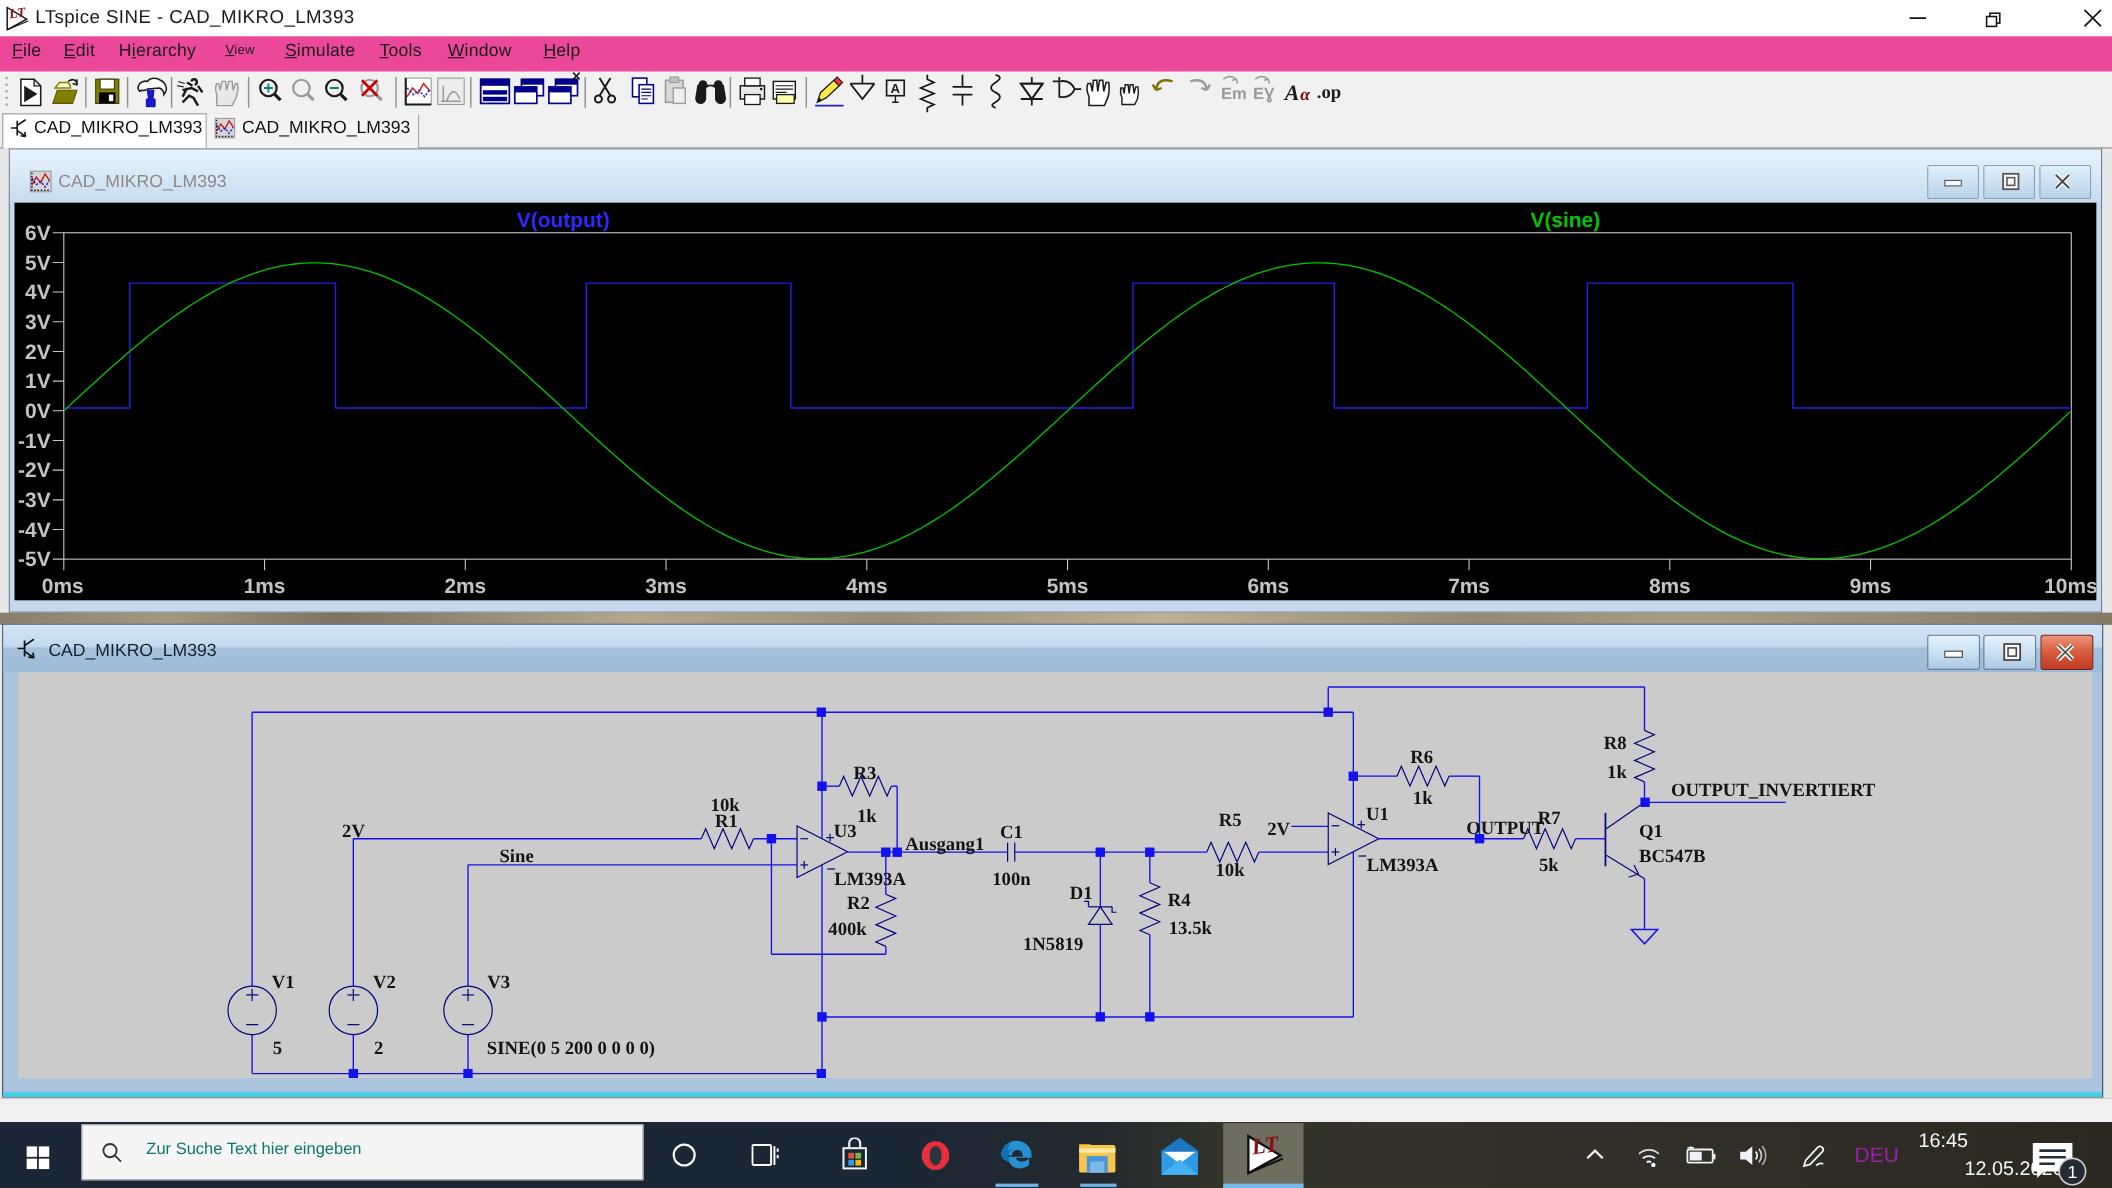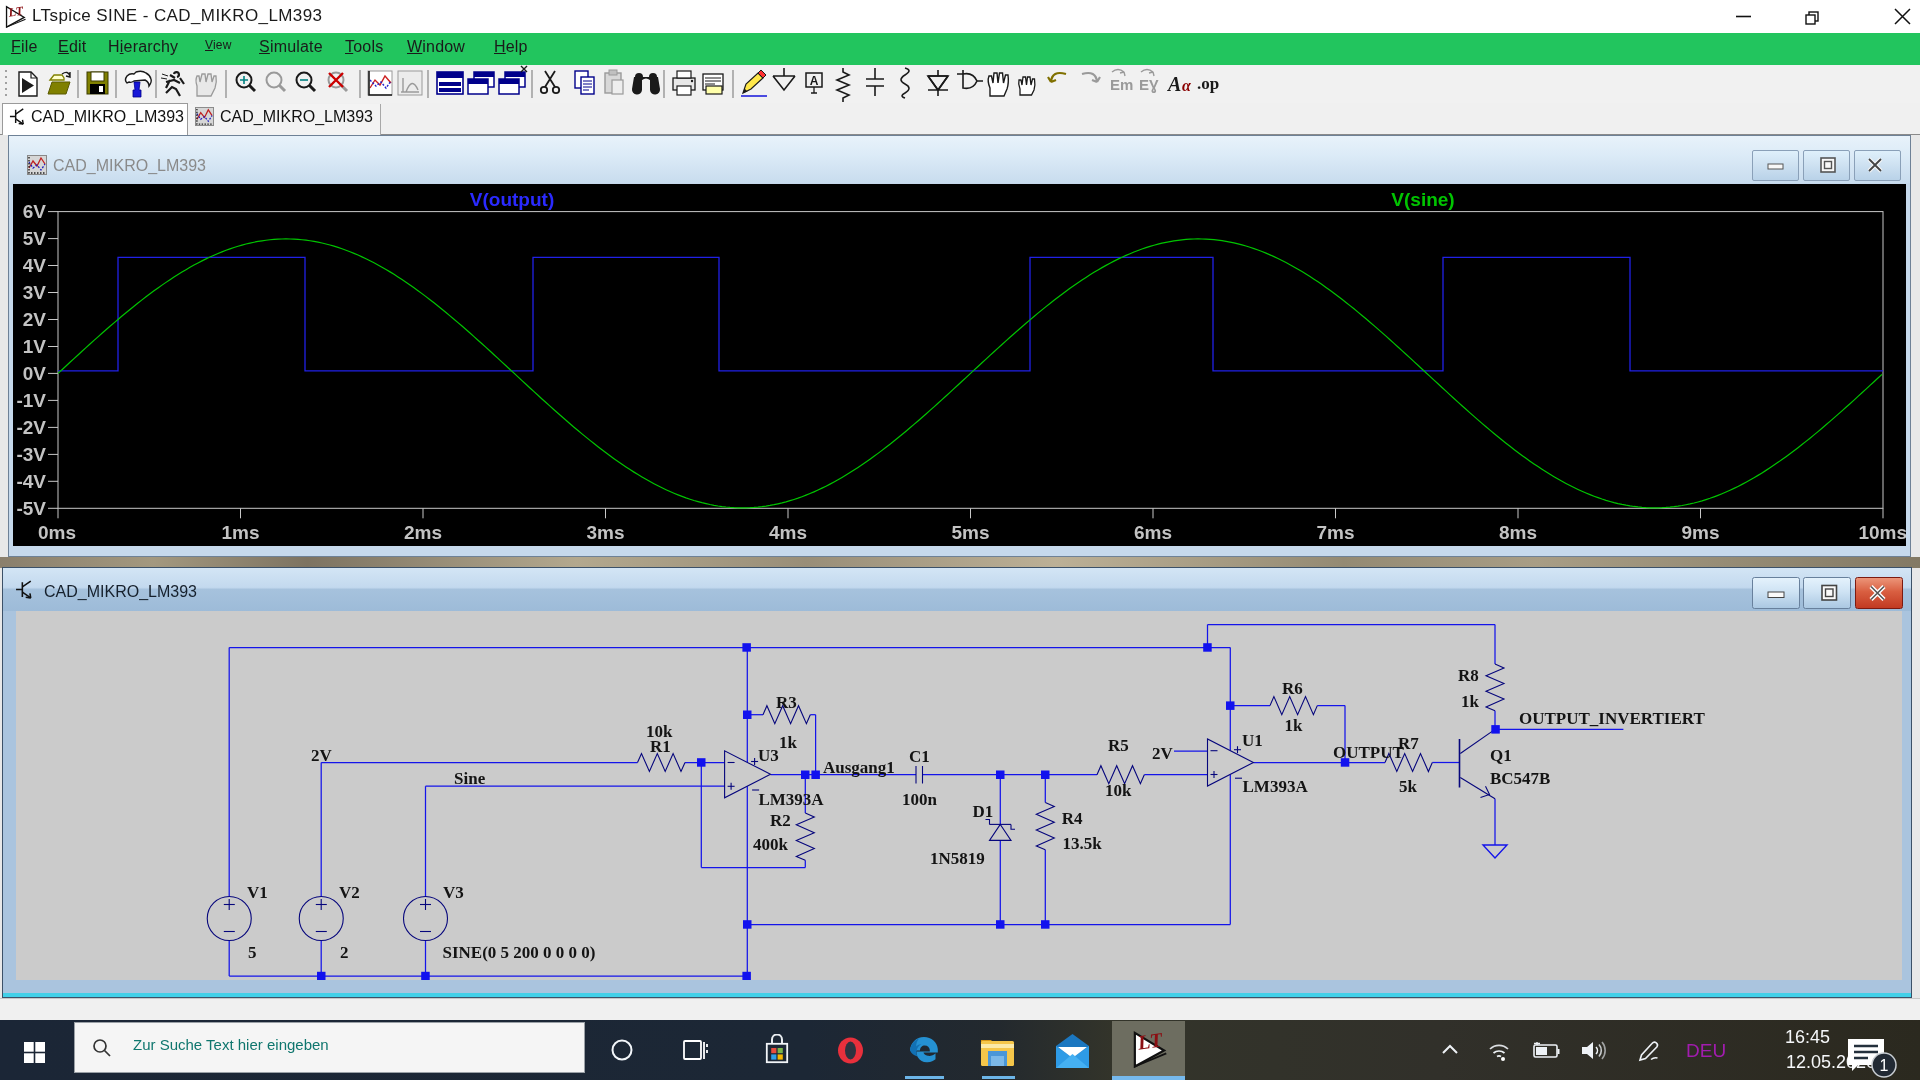--- a/index.html
+++ b/index.html
@@ -6,21 +6,21 @@
     <path d="M4,25 L25.5,16" fill="none" stroke="#111" stroke-width="1.2"></path>
     <text x="6" y="12.5" font-family="Liberation Serif" font-size="14" font-style="italic" font-weight="bold" fill="#8b0f13" transform="rotate(-8 13 8)">LT</text>
   </svg>
 <div class="abs" style="left:32px;top:6px;font-size:17px;letter-spacing:0.4px;color:#1a1a1a">LTspice SINE - CAD_MIKRO_LM393</div>
 <svg class="abs" style="left:1700px;top:0" width="220" height="33" viewBox="0 0 220 33">
     <line x1="36" y1="16.5" x2="51" y2="16.5" stroke="#111" stroke-width="1.6"></line>
     <rect x="109" y="12" width="9" height="9" fill="none" stroke="#111" stroke-width="1.4"></rect>
     <rect x="106" y="15" width="9" height="9" fill="#fff" stroke="#111" stroke-width="1.4"></rect>
     <path d="M195,9 l15,15 m0,-15 l-15,15" stroke="#111" stroke-width="1.5"></path>
   </svg>
-<div class="abs" style="left:0;top:33px;width:1920px;height:46px;background:#22c55e;border-bottom:1px solid #a5a5a5">
+<div class="abs" style="left:0;top:33px;width:1920px;height:46px;background:#ec4899;border-bottom:1px solid #a5a5a5">
     <span class="abs" style="left:11px;top:5px;font-size:16px;letter-spacing:0.2px;color:#1a1a1a"><span style="text-decoration:underline">F</span>ile</span>
     <span class="abs" style="left:58px;top:5px;font-size:16px;letter-spacing:0.2px;color:#1a1a1a"><span style="text-decoration:underline">E</span>dit</span>
     <span class="abs" style="left:108px;top:5px;font-size:16px;letter-spacing:0.2px;color:#1a1a1a">H<span style="text-decoration:underline">i</span>erarchy</span>
     <span class="abs" style="left:205px;top:5px;font-size:12px;letter-spacing:0.2px;color:#1a1a1a"><span style="text-decoration:underline">V</span>iew</span>
     <span class="abs" style="left:259px;top:5px;font-size:16px;letter-spacing:0.2px;color:#1a1a1a"><span style="text-decoration:underline">S</span>imulate</span>
     <span class="abs" style="left:345px;top:5px;font-size:16px;letter-spacing:0.2px;color:#1a1a1a"><span style="text-decoration:underline">T</span>ools</span>
     <span class="abs" style="left:407px;top:5px;font-size:16px;letter-spacing:0.2px;color:#1a1a1a"><span style="text-decoration:underline">W</span>indow</span>
     <span class="abs" style="left:494px;top:5px;font-size:16px;letter-spacing:0.2px;color:#1a1a1a"><span style="text-decoration:underline">H</span>elp</span>
   </div>
 <div class="abs" style="left:0;top:65px;width:1920px;height:40px;background:#f1f1f1;border-bottom:1px solid #7a7a7a"></div>
@@ -500,19 +500,19 @@
       <path d="M22,2 a13,13 0 0,1 0,17" opacity="0.6"></path>
     </g>
   </svg>
 <svg class="abs" style="left:1636px;top:1040px" width="25" height="22" viewBox="0 0 25 22">
     <g fill="none" stroke="#eef2f6" stroke-width="1.6">
       <path d="M4,20 l1.5,-5 L16,3.5 q2,-2.3 4.3,-0.6 q2.2,1.8 0.5,4.1 L9.5,18.5 Z"></path>
       <path d="M15,19.5 q3,-2.5 6.5,-1.5"></path>
     </g>
   </svg>
 <div class="abs" style="left:1686px;top:1040px;font-size:19px;color:#a21caf">DEU</div>
-<div class="abs" style="left:1744px;top:1027px;width:86px;text-align:right;font-size:18px;color:#f5f7f9">16:45</div>
+<div class="abs" style="left:1744px;top:1027px;width:86px;text-align:left;font-size:18px;color:#f5f7f9">16:45</div>
 <div class="abs" style="left:1782px;top:1052px;width:98px;text-align:center;font-size:18px;color:#f5f7f9">12.05.2020</div>
 <svg class="abs" style="left:1846px;top:1037px" width="52" height="42" viewBox="0 0 52 42">
     <path d="M2,2 h36 v26 h-26 l-6,6 v-6 h-4 z" fill="#fff"></path>
     <path d="M8,9 h24 M8,15 h24 M8,21 h14" stroke="#24303c" stroke-width="2.4"></path>
     <circle cx="38" cy="28" r="12" fill="#222a34" stroke="#c8cdd2" stroke-width="1.5"></circle>
     <text x="38" y="34" font-size="16" fill="#fff" text-anchor="middle" font-family="Liberation Sans">1</text>
   </svg>
 </body></html>

